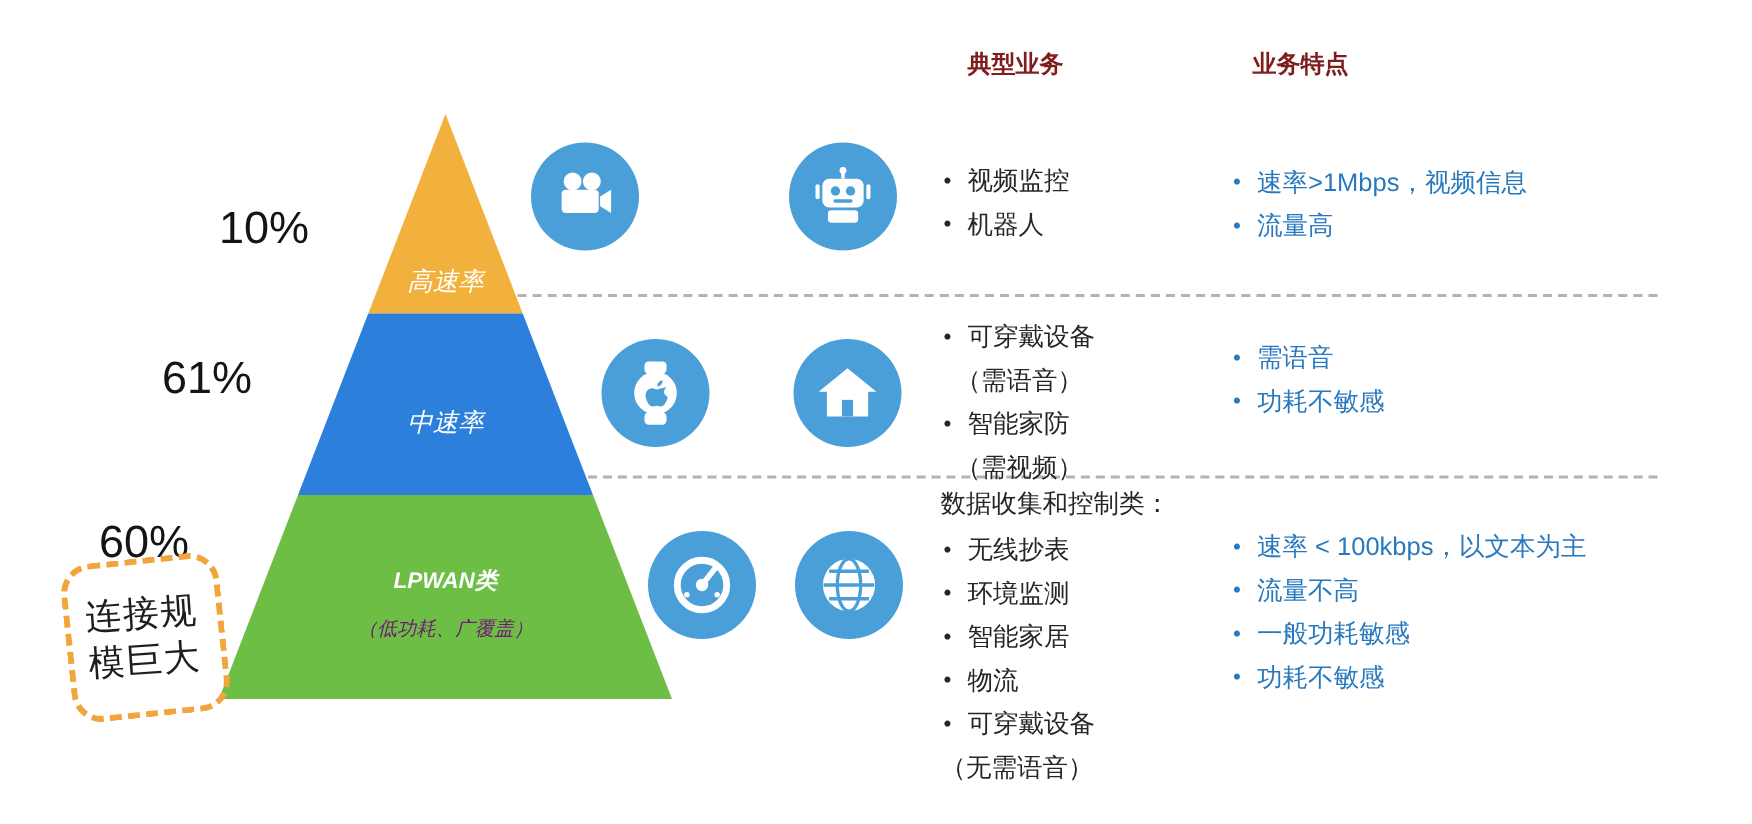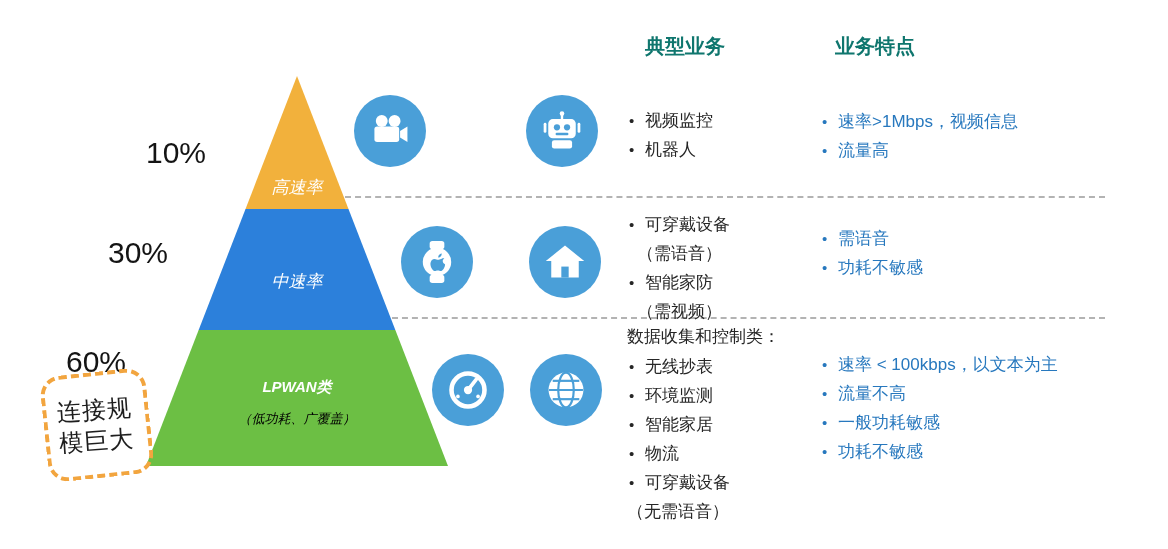--- a/index.html
+++ b/index.html
@@ -16,57 +16,57 @@
   .pyramid { position:absolute; left:146px; top:76px; width:302px; height:390px;
              clip-path:polygon(50% 0, 100% 100%, 0 100%);font-style:italic; }
   .tier { width:100%; }
   .t1 { height:133px; background:#F2B13C; }
   .t2 { height:121px; background:#2C80DB; }
   .t3 { height:136px; background:#6CBF44; }
   .tier-label { position:absolute; left:0; right:0; text-align:center;
                 color:#ffffff; font-size:17px; }
   .tier-label.lpwan { font-size:15px; font-weight:bold; }
   .tier-sublabel { position:absolute; left:0; right:0; text-align:center;
-                   color:#000000; font-size:13px; }
+                   color:#701a75; font-size:13px; }
 
   
   .divider { position:absolute; border-top:2px dashed #b3b3b3; height:0; }
 
   
   .annotation { position:absolute; left:44px; top:372px; width:106px; height:106px;
                 border:4px dashed #F2A53F; border-radius:20px;
                 display:flex; align-items:center; justify-content:center;
                 transform:rotate(-6deg); background:transparent; }
   .annotation-text { width:78px; font-size:24px; line-height:31px; color:#1e1e1e;
                      letter-spacing:1px; word-break:break-all; transform:rotate(2deg); }
 
   
   .icon-circle { position:absolute; width:72px; height:72px; border-radius:50%;
                  background:#4A9FD8; display:flex; align-items:center; justify-content:center; }
   .icon-circle svg { width:44px; height:44px; display:block; }
 
   
-  .col-header { position:absolute; font-size:20px; font-weight:bold; color:#0f766e; }
+  .col-header { position:absolute; font-size:16px; font-weight:bold; color:#7f1d1d; }
 
   
   .list { position:absolute; list-style:none; }
   .list li { position:relative; padding-left:18px; font-size:17px; line-height:29px;
              color:#262626; white-space:nowrap; }
   .list li .bullet { position:absolute; left:2px; top:0; font-size:15px; }
   .list li.cont { padding-left:10px; }
   .list li.cont0 { padding-left:0; }
   .features li { color:#2778BE; }
   .features li .bullet { color:#2778BE; }
   .group-label { position:absolute; font-size:17px; color:#262626; line-height:29px;font-family:Liberation Mono, monospace; }
 </style>
 </head>
 <body>
 
 <div class="percent" style="left:146px; top:136px;">10%</div>
-<div class="percent" style="left:108px; top:236px;">30%</div>
+<div class="percent" style="left:108px; top:236px;">61%</div>
 <div class="percent" style="left:66px; top:345px;">60%</div>
 
 <div class="pyramid">
   <div class="tier t1"></div>
   <div class="tier t2"></div>
   <div class="tier t3"></div>
   <div class="tier-label" style="top:100px;">高速率</div>
   <div class="tier-label" style="top:194px;">中速率</div>
   <div class="tier-label lpwan" style="top:302px;">LPWAN类</div>
   <div class="tier-sublabel" style="top:334px;">（低功耗、广覆盖）</div>

